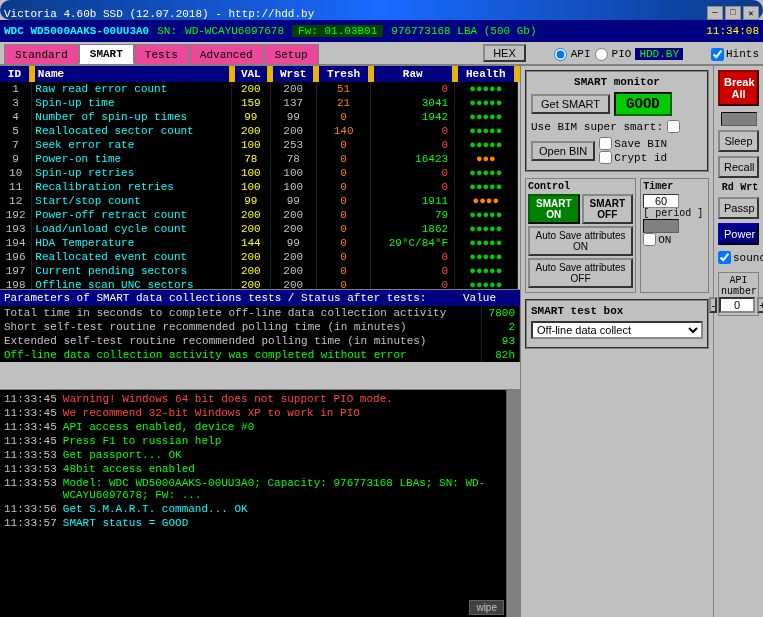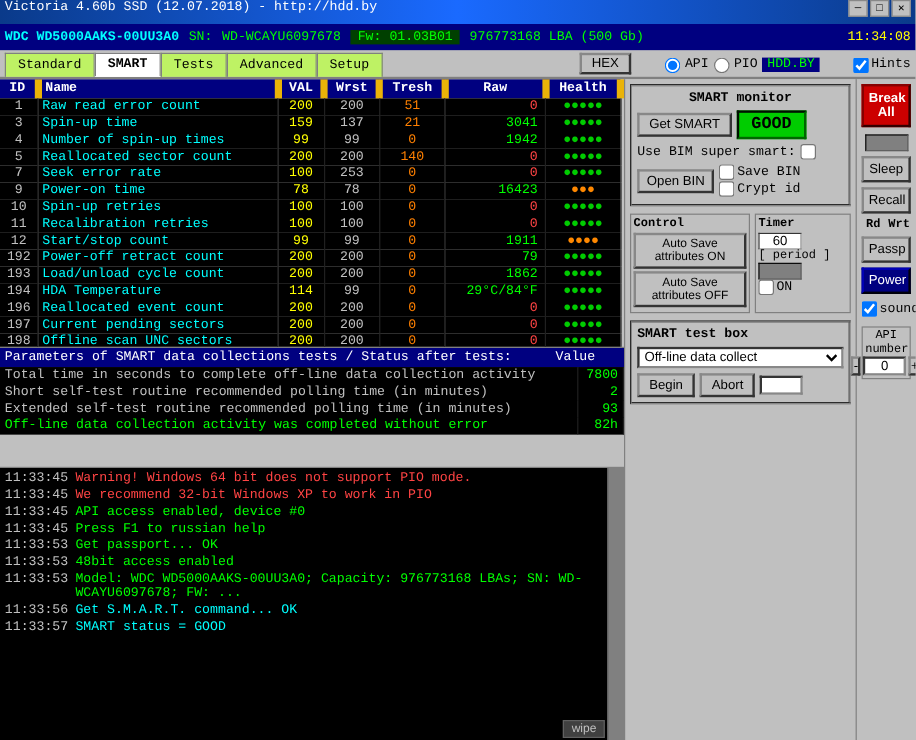--- a/index.html
+++ b/index.html
@@ -1,33 +1,33 @@
 <!DOCTYPE html>
 <html><head>
   <meta charset="utf-8">
   <style>
     * { box-sizing: border-box; margin: 0; padding: 0; }
     body { font-family: 'Courier New', monospace; font-size: 11px; background: #c0c0c0; color: #000; width: 763px; height: 617px; overflow: hidden; }
     
     
-    #titlebar { background: linear-gradient(to right, #0a3a8a, #1a6aff, #0a3a8a); color: #fff; height: 20px; display: flex; align-items: flex-start; justify-content: space-between; padding: 0 4px; font-size: 11px; }
+    #titlebar { background: linear-gradient(to right, #0a3a8a, #1a6aff, #0a3a8a); color: #fff; height: 20px; display: flex; align-items: flex-end; justify-content: space-between; padding: 0 4px; font-size: 11px; border-radius: 10px; }
     #titlebar-controls { display: flex; gap: 2px; }
     .title-btn { width: 16px; height: 14px; background: #c0c0c0; border: 1px solid #888; font-size: 9px; display: flex; align-items: center; justify-content: center; cursor: pointer; color: #000; }
 
     
     #device-bar { background: #000080; color: #00ff00; height: 22px; display: flex; align-items: center; padding: 0 4px; gap: 8px; font-size: 11px; }
     #device-bar .device-name { color: #00ffff; font-weight: bold; }
     #device-bar .sn { color: #00ff00; }
     #device-bar .fw { background: #004000; color: #00ff00; padding: 0 6px; }
     #device-bar .lba { color: #00ff00; flex: 1; }
     #device-bar .time { color: #ffff00; margin-left: auto; }
 
     
     #navtabs { background: #c0c0c0; height: 24px; display: flex; align-items: flex-end; padding: 0 4px; gap: 0; border-bottom: 2px solid #808080; }
-    .tab { padding: 2px 10px; border: 1px solid #808080; border-bottom: none; background: #bef264; cursor: pointer; font-size: 11px; height: 20px; display: flex; align-items: center; }
+    .tab { padding: 2px 10px; border: 1px solid #808080; border-bottom: none; background: #ec4899; cursor: pointer; font-size: 11px; height: 20px; display: flex; align-items: center; }
     .tab.active { background: #ffffff; border-bottom: 1px solid #fff; font-weight: bold; }
     .hex-btn { margin-left: auto; margin-bottom: 2px; padding: 1px 8px; border: 2px outset #888; background: #c0c0c0; font-size: 11px; cursor: pointer; }
     .api-radio-group { display: flex; align-items: center; gap: 4px; font-size: 11px; margin-left: 8px; }
     .hints-cb { display: flex; align-items: center; gap: 2px; font-size: 11px; margin-left: 8px; }
 
     
     #smart-table-container { flex: 1; overflow: hidden; border-bottom: 1px solid #808080; }
     table { width: 100%; border-collapse: collapse; font-size: 11px; }
     thead tr { background: #000080; color: #ffffff; }
     thead th { padding: 2px 3px; text-align: center; border-right: 6px solid #eab308; font-size: 11px; }
@@ -271,21 +271,21 @@
     <td class="name-col">Load/unload cycle count</td>
     <td class="val-col">200</td>
     <td class="wrst-col">200</td>
     <td class="tresh-col">0</td>
     <td class="raw-col" style="color:#00ff00;">1862</td>
     <td class="health-col"><span class="dots-green">●●●●●</span></td>
   </tr>
             <tr>
     <td class="id-col">194</td>
     <td class="name-col">HDA Temperature</td>
-    <td class="val-col">114</td>
+    <td class="val-col">144</td>
     <td class="wrst-col">99</td>
     <td class="tresh-col">0</td>
     <td class="raw-col" style="color:#00ff00;">29°C/84°F</td>
     <td class="health-col"><span class="dots-green">●●●●●</span></td>
   </tr>
             <tr>
     <td class="id-col">196</td>
     <td class="name-col">Reallocated event count</td>
     <td class="val-col">200</td>
     <td class="wrst-col">200</td>
@@ -411,45 +411,44 @@
             <input type="checkbox" style="">
             <span>Crypt id</span>
           </div>
         </div>
       </div>
     </div>
 
     <div id="control-timer">
       <div class="control-box">
         <div class="control-box-title">Control</div>
+        <div class="smart-btn-row">
+          <button class="smart-on-btn">SMART ON</button>
+          <button class="smart-off-btn">SMART OFF</button>
+        </div>
         <button class="auto-save-btn">Auto Save attributes ON</button>
         <button class="auto-save-btn">Auto Save attributes OFF</button>
       </div>
       <div class="timer-box">
         <div class="control-box-title">Timer</div>
         <input class="timer-input" type="text" value="60" style="">
         <div class="period-label">[ period ]</div>
         <div class="timer-square"></div>
         <div class="on-cb">
           <input type="checkbox" style="">
           <span>ON</span>
         </div>
       </div>
     </div>
 
     <div id="smart-test-box">
       <div id="smart-test-box-title">SMART test box</div>
       <select class="test-select">
         <option>Off-line data collect</option>
       </select>
-      <div class="begin-abort-row">
-        <button class="begin-btn">Begin</button>
-        <button class="abort-btn">Abort</button>
-        <input class="test-input" type="text" style="">
-      </div>
     </div>
 
   </div>
 
   <div id="far-right">
     <button class="break-all-btn">Break All</button>
     <div style="width:36px;height:14px;background:#808080;border:1px inset #606060;margin:2px auto;"></div>
     <button class="side-btn">Sleep</button>
     <button class="side-btn">Recall</button>
     <div class="rd-wrt-row">

